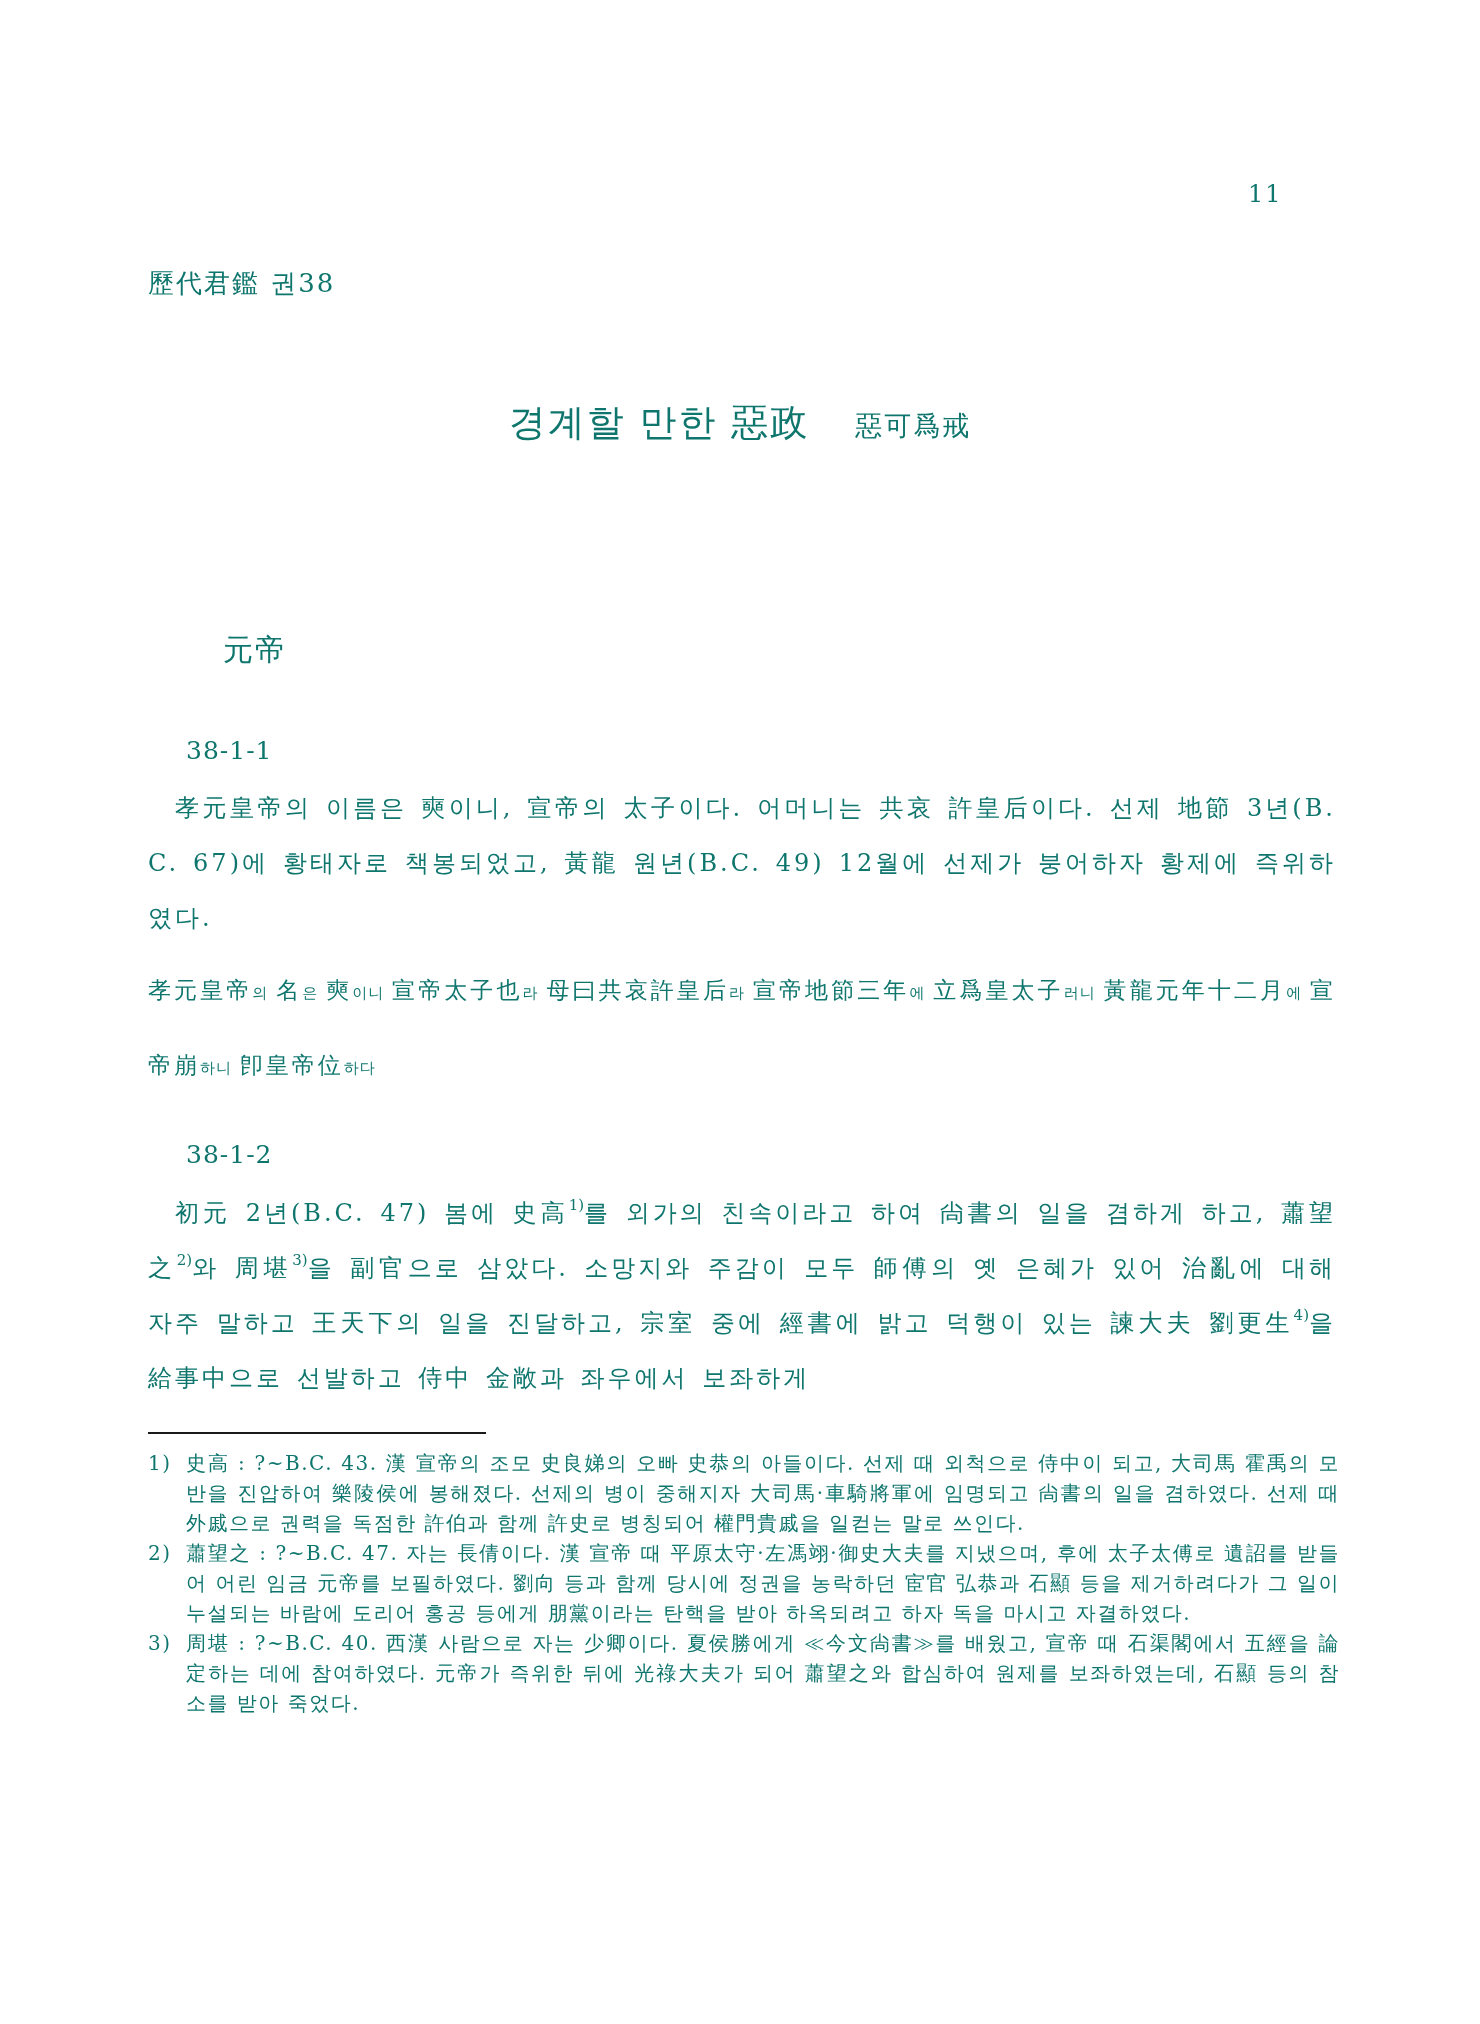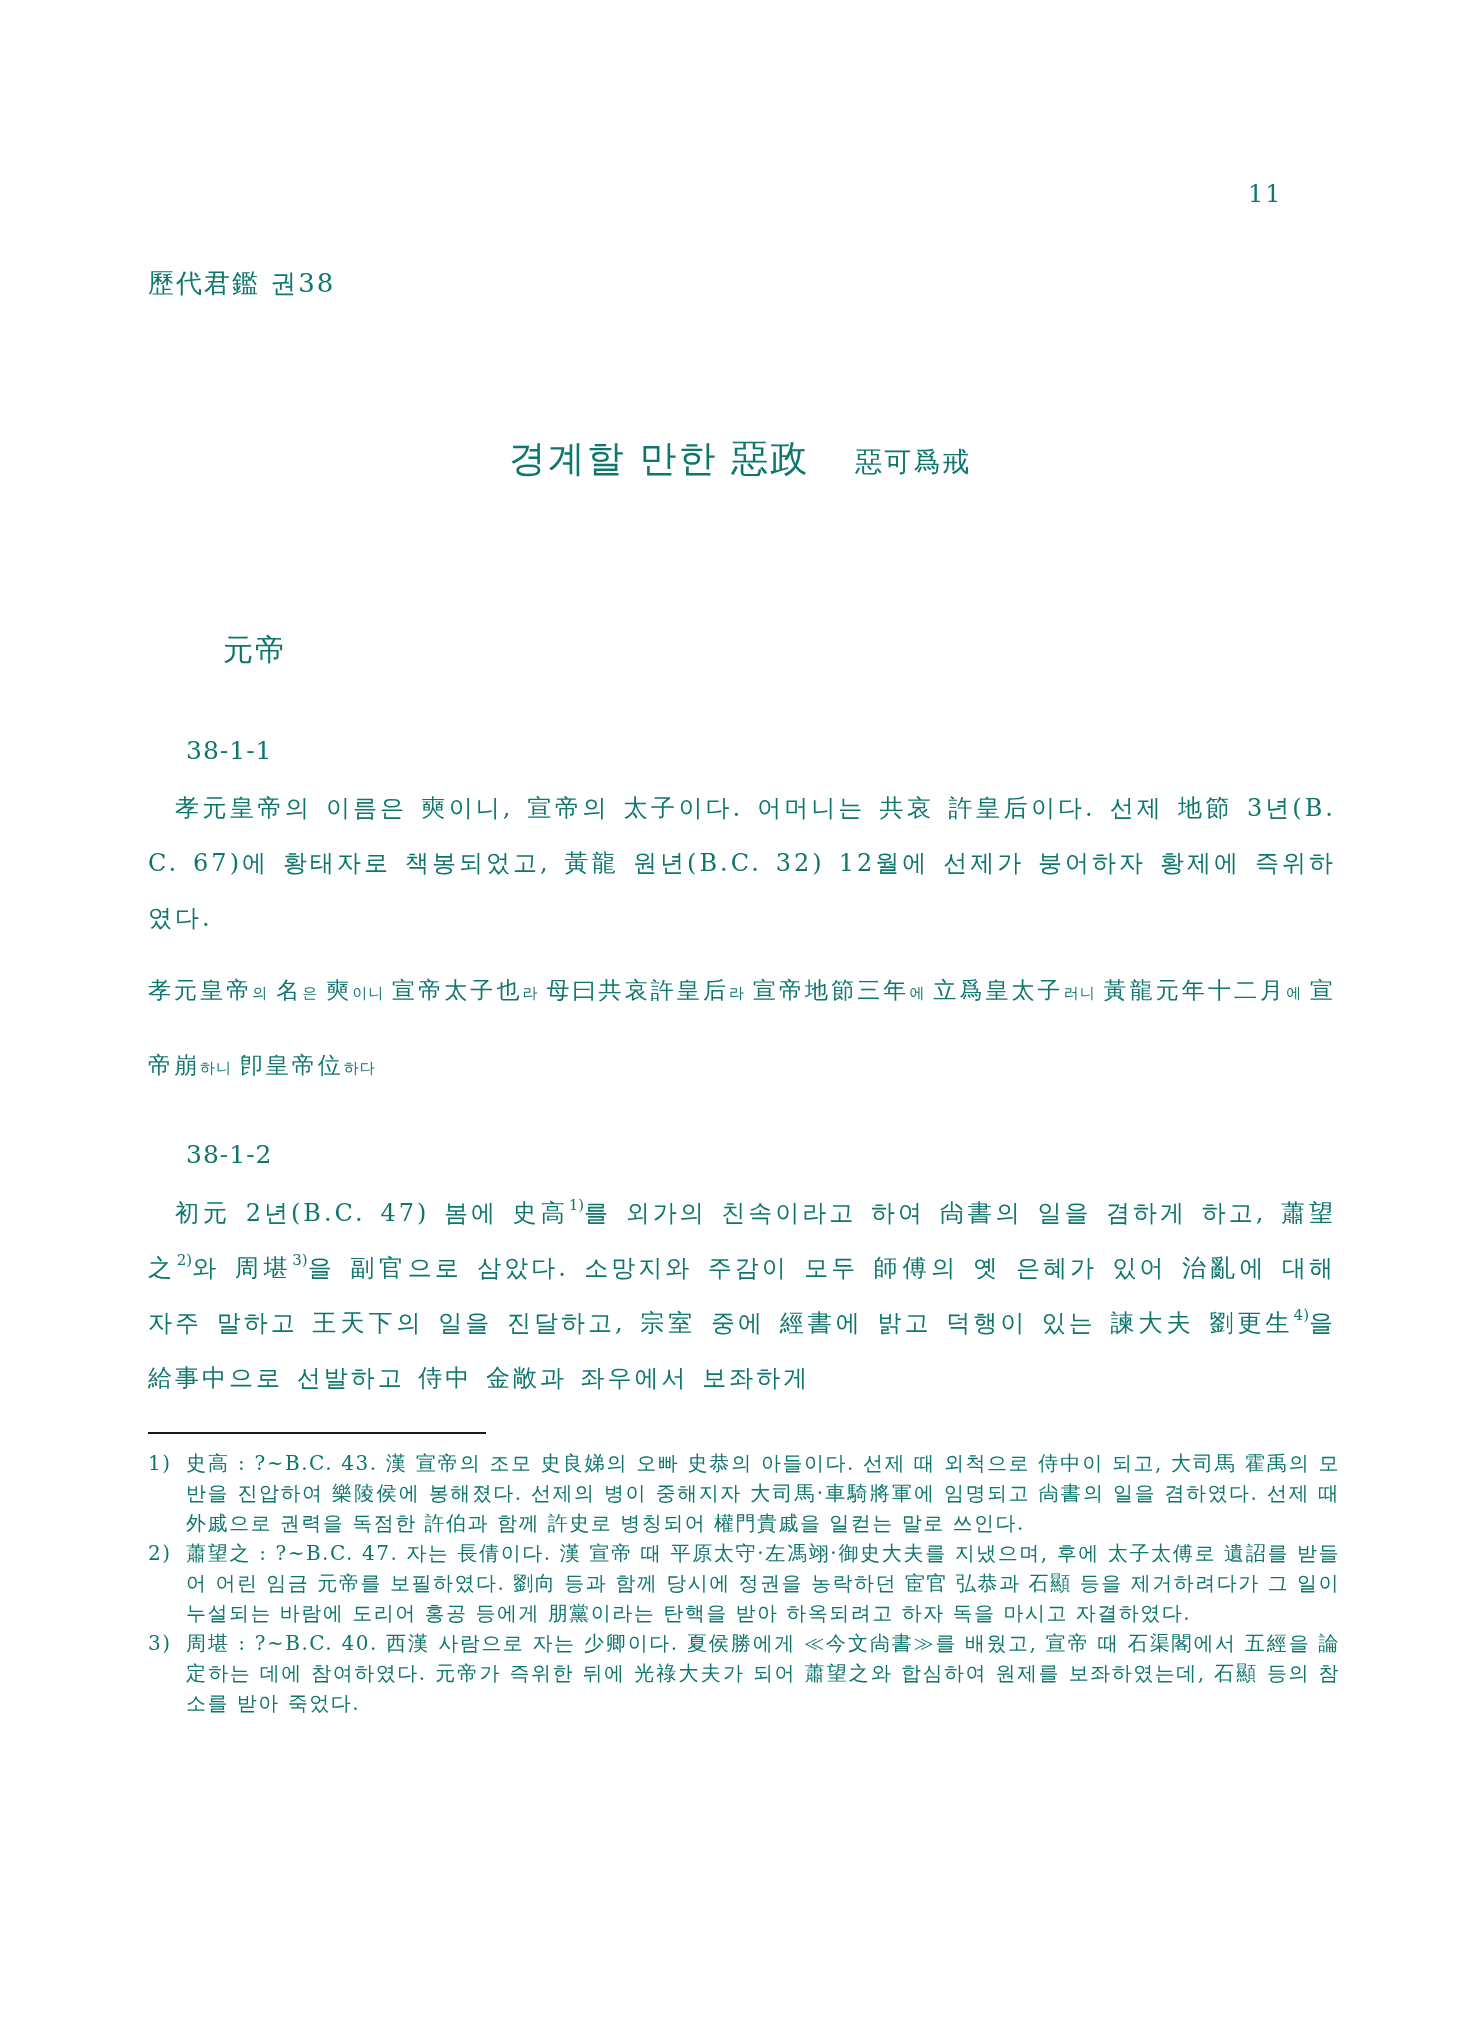--- a/index.html
+++ b/index.html
@@ -27,21 +27,20 @@
     font-size: 26px;
     letter-spacing: 2px;
   }
   .doc-title {
     position: absolute;
     top: 398px;
     left: 0;
     width: 100%;
     text-align: center;
     white-space: nowrap;
-    margin-top: 36px;
   }
   .title-main { font-size: 37px; letter-spacing: 2px; }
   .title-sub  { font-size: 27px; margin-left: 46px; letter-spacing: 2px; }
   .section-heading {
     position: absolute;
     top: 540px;
     left: 0;
     width: 100%;
     text-align: center;
     font-size: 32px;
@@ -139,21 +138,21 @@
 
   <div class="doc-title">
     <span class="title-main">경계할 만한 惡政</span><span class="title-sub">惡可爲戒</span>
   </div>
 
 
   <h3 class="subsection-heading">元帝</h3>
 
   <div class="entry-id first">38-1-1</div>
 
-  <p class="body-para first">孝元皇帝의 이름은 奭이니, 宣帝의 太子이다. 어머니는 共哀 許皇后이다. 선제 地節 3년(B.C. 67)에 황태자로 책봉되었고, 黃龍 원년(B.C. 32) 12월에 선제가 붕어하자 황제에 즉위하였다.</p>
+  <p class="body-para first">孝元皇帝의 이름은 奭이니, 宣帝의 太子이다. 어머니는 共哀 許皇后이다. 선제 地節 3년(B.C. 67)에 황태자로 책봉되었고, 黃龍 원년(B.C. 49) 12월에 선제가 붕어하자 황제에 즉위하였다.</p>
 
   <p class="hanmun-para"><span>孝元皇帝</span><span class="small-particle">의 </span><span>名</span><span class="small-particle">은 </span><span>奭</span><span class="small-particle">이니 </span><span>宣帝太子也</span><span class="small-particle">라 </span><span>母曰共哀許皇后</span><span class="small-particle">라 </span><span>宣帝地節三年</span><span class="small-particle">에 </span><span>立爲皇太子</span><span class="small-particle">러니 </span><span>黃龍元年十二月</span><span class="small-particle">에 </span><span>宣帝崩</span><span class="small-particle">하니 </span><span>卽皇帝位</span><span class="small-particle">하다</span></p>
 
   <div class="entry-id second">38-1-2</div>
 
   <p class="body-para second"><span>初元 2년(B.C. 47) 봄에 史高</span><sup class="fn-ref">1)</sup><span>를 외가의 친속이라고 하여 尙書의 일을 겸하게 하고, 蕭望之</span><sup class="fn-ref">2)</sup><span>와 周堪</span><sup class="fn-ref">3)</sup><span>을 副官으로 삼았다. 소망지와 주감이 모두 師傅의 옛 은혜가 있어 治亂에 대해 자주 말하고 王天下의 일을 진달하고, 宗室 중에 經書에 밝고 덕행이 있는 諫大夫 劉更生</span><sup class="fn-ref">4)</sup><span>을 給事中으로 선발하고 侍中 金敞과 좌우에서 보좌하게</span></p>
 
   <div class="footnotes">
     <hr class="fn-rule">
     <div class="footnote">

